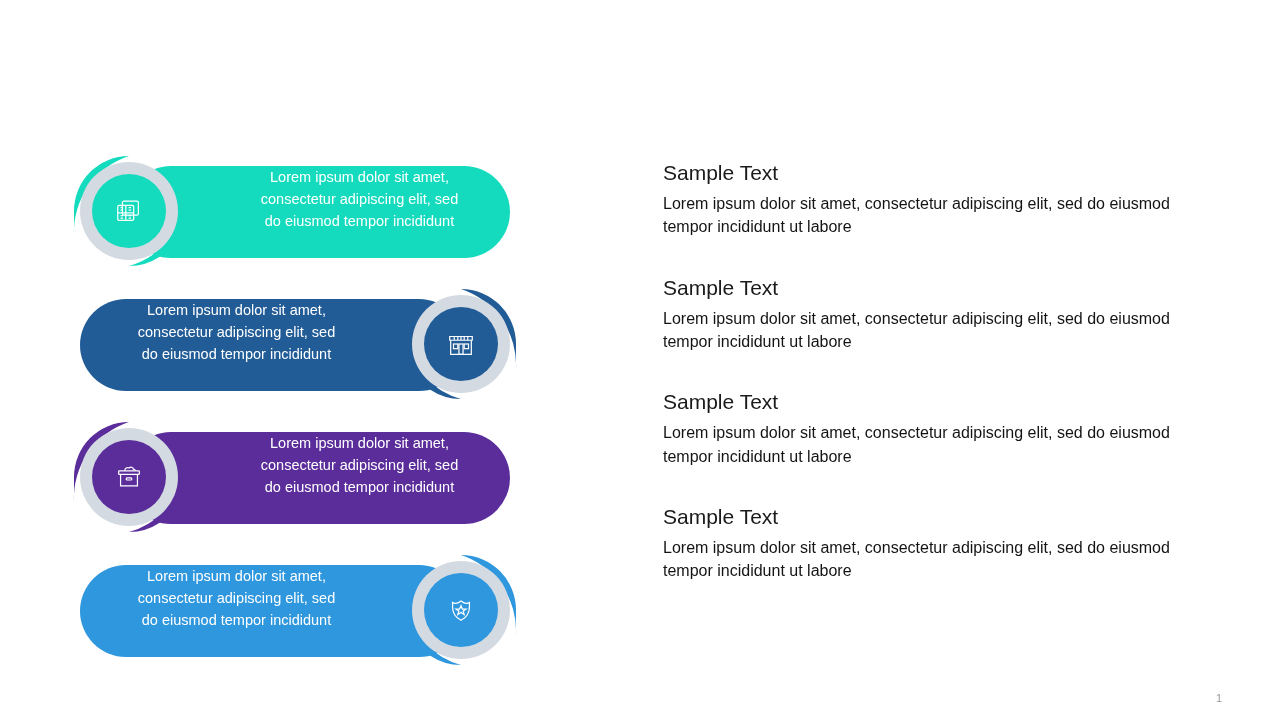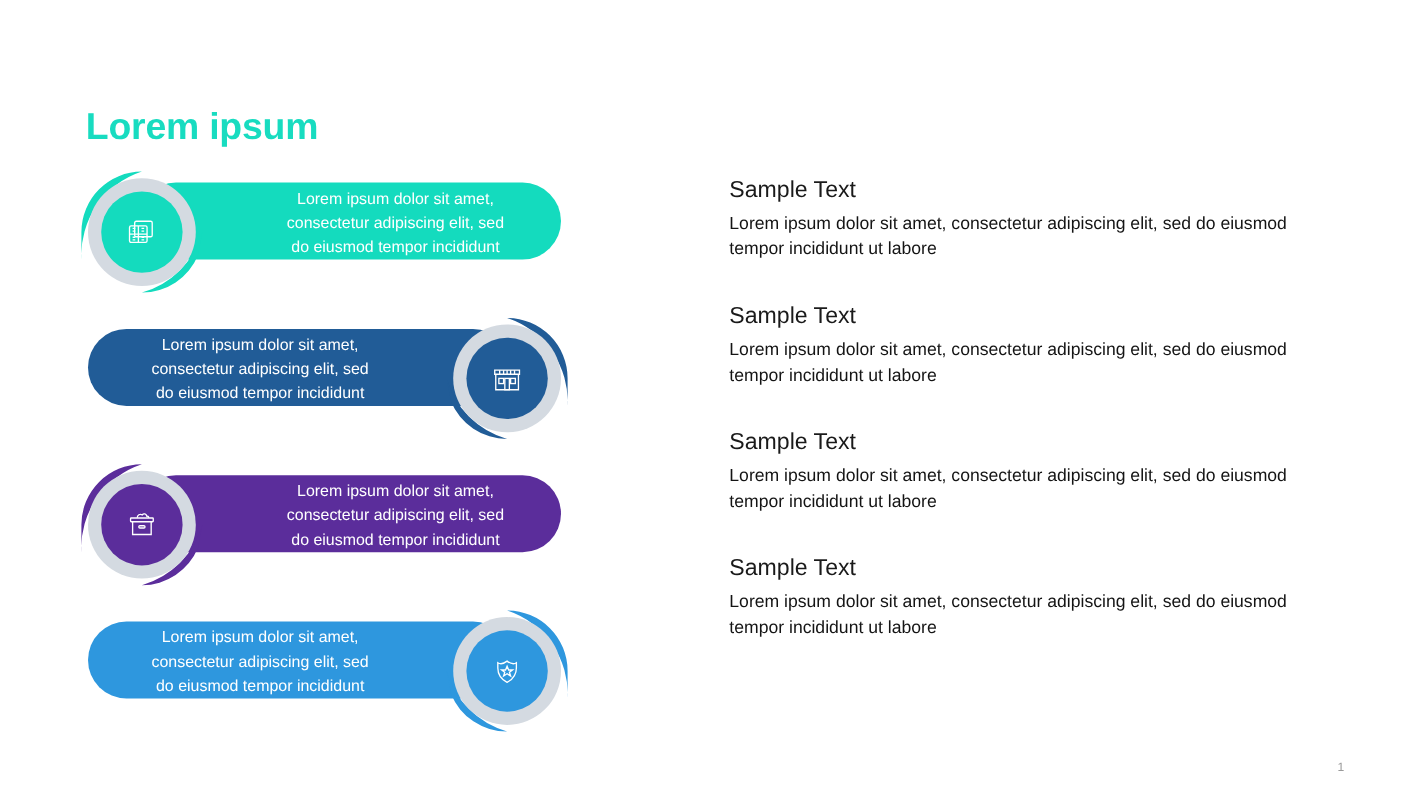--- a/index.html
+++ b/index.html
@@ -52,25 +52,25 @@
   .info-row.r1 { top: 0px; }
   .info-row.r2 { top: 133px; }
   .info-row.r3 { top: 266px; }
   .info-row.r4 { top: 399px; }
 
   
   .pill {
     position: absolute;
     top: 16px;
     width: 385px;
-    height: 70px;
+    height: 92px;
     border-radius: 47px;
     box-sizing: border-box;
     display: flex;
-    align-items: flex-end;
+    align-items: flex-start;
     justify-content: center;
   }
   .info-row.left-icon .pill  { left: 65px; }
   .info-row.right-icon .pill { left: 20px; }
 
   .pill-text {
     color: #ffffff;
     font-size: 14.5px;
     line-height: 1.52;
     text-align: center;
@@ -152,21 +152,20 @@
     bottom: 16px;
     font-size: 11px;
     color: #9a9a9a;
   }
 </style>
 </head>
 <body>
 
 <div class="slide">
 
-  <div class="slide-title">Lorem ipsum</div>
 
   <div class="info-col">
 
     <div class="info-row r1 left-icon">
       <div class="pill" style="background:#14DBBE;">
         <div class="pill-text">Lorem ipsum dolor sit amet,
 consectetur  adipiscing elit, sed
 do eiusmod tempor incididunt</div>
       </div>
       <div class="badge">

